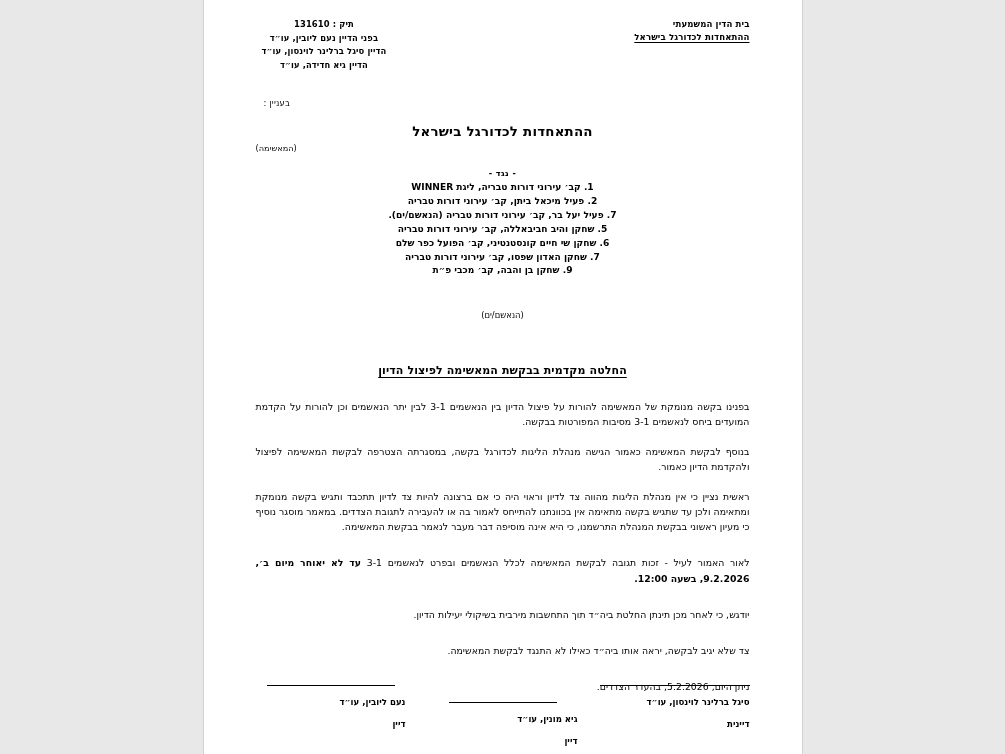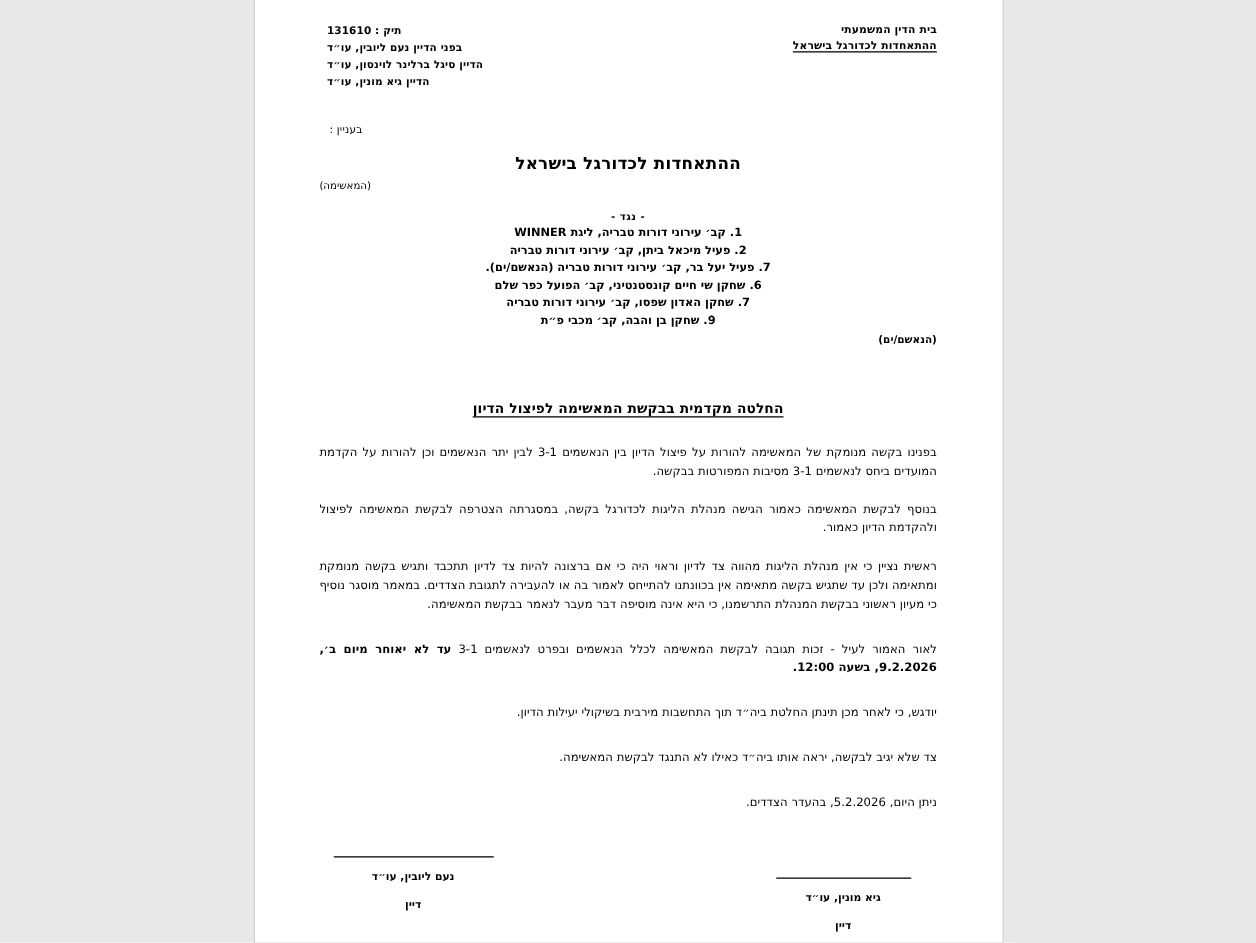--- a/index.html
+++ b/index.html
@@ -48,21 +48,21 @@
     font-size: 8.6px;
     font-weight: bold;
     line-height: 1.55;
     letter-spacing: 0.1px;
   }
   .header-right .underlined {
     text-decoration: underline;
     text-underline-offset: 2px;
   }
   .header-left {
-    text-align: left;
+    text-align: center;
     font-size: 8.4px;
     font-weight: bold;
     line-height: 1.62;
     letter-spacing: 0.1px;
     padding-left: 6px;
   }
 
   .subject-line {
     margin-top: 26px;
     text-align: left;
@@ -98,24 +98,24 @@
     text-align: center;
     font-size: 9.1px;
     font-weight: bold;
     line-height: 1.52;
   }
   ol.respondents li {
     margin: 0;
     padding: 0;
   }
   .respondents-role {
-    margin-top: 2px;
-    text-align: right;
+    margin-top: 32px;
+    text-align: center;
     font-size: 8.4px;
-    font-weight: bold;
+    font-weight: normal;
   }
 
   
   .decision-heading {
     margin-top: 44px;
     text-align: center;
     font-size: 11px;
     font-weight: bold;
     text-decoration: underline;
     text-underline-offset: 3px;
@@ -148,21 +148,21 @@
     left: 52px;
     right: 52px;
     bottom: 8px;
     display: flex;
     flex-direction: row;
     justify-content: space-between;
     align-items: flex-start;
     direction: rtl;
   }
   .sig-block {
-    text-align: center;
+    text-align: right;
     font-size: 8.6px;
     font-weight: bold;
     line-height: 1;
     width: 150px;
   }
   .sig-block.offset {
     margin-top: 17px;
   }
   .sig-rule {
     height: 0;
@@ -185,37 +185,38 @@
 
       <div class="header-right">
         <div>בית הדין המשמעתי</div>
         <div class="underlined">ההתאחדות לכדורגל בישראל</div>
       </div>
 
       <div class="header-left">
         <div>תיק : 131610</div>
         <div>בפני הדיין נעם ליובין, עו״ד</div>
         <div>הדיין סיגל ברלינר לוינסון, עו״ד</div>
-        <div>הדיין גיא מונין, עו״ד</div>
+        <div>הדיין גיא חדידה, עו״ד</div>
       </div>
 
     </div>
 
     <div class="subject-line">בעניין :</div>
 
     <div class="party-title">ההתאחדות לכדורגל בישראל</div>
 
     <div class="party-role">(המאשימה)</div>
 
     <div class="versus">- נגד -</div>
 
     <ol class="respondents">
       <li>1. קב׳ עירוני דורות טבריה, ליגת WINNER</li>
       <li>2. פעיל מיכאל ביתן, קב׳ עירוני דורות טבריה</li>
       <li>7. פעיל יעל בר, קב׳ עירוני דורות טבריה (הנאשם/ים).</li>
+      <li>5. שחקן והיב חביבאללה, קב׳ עירוני דורות טבריה</li>
       <li>6. שחקן שי חיים קונסטנטיני, קב׳ הפועל כפר שלם</li>
       <li>7. שחקן האדון שפסו, קב׳ עירוני דורות טבריה</li>
       <li>9. שחקן בן והבה, קב׳ מכבי פ״ת</li>
     </ol>
 
     <div class="respondents-role">(הנאשם/ים)</div>
 
     <div class="decision-heading">החלטה מקדמית בבקשת המאשימה לפיצול הדיון</div>
 
     <div class="body-text">
@@ -231,20 +232,25 @@
       <p class="gap-large">יודגש, כי לאחר מכן תינתן החלטת ביה״ד תוך התחשבות מירבית בשיקולי יעילות הדיון.</p>
 
       <p class="gap-large">צד שלא יגיב לבקשה, יראה אותו ביה״ד כאילו לא התנגד לבקשת המאשימה.</p>
 
       <p>ניתן היום, 5.2.2026, בהעדר הצדדים.</p>
 
     </div>
 
     <div class="signatures">
 
+      <div class="sig-block" data-col="right">
+        <div class="sig-rule"></div>
+        <div class="sig-name">סיגל ברלינר לוינסון, עו״ד</div>
+        <div class="sig-role">דיינית</div>
+      </div>
 
       <div class="sig-block offset" data-col="mid">
         <div class="sig-rule"></div>
         <div class="sig-name">גיא מונין, עו״ד</div>
         <div class="sig-role">דיין</div>
       </div>
 
       <div class="sig-block" data-col="left">
         <div class="sig-rule"></div>
         <div class="sig-name">נעם ליובין, עו״ד</div>

